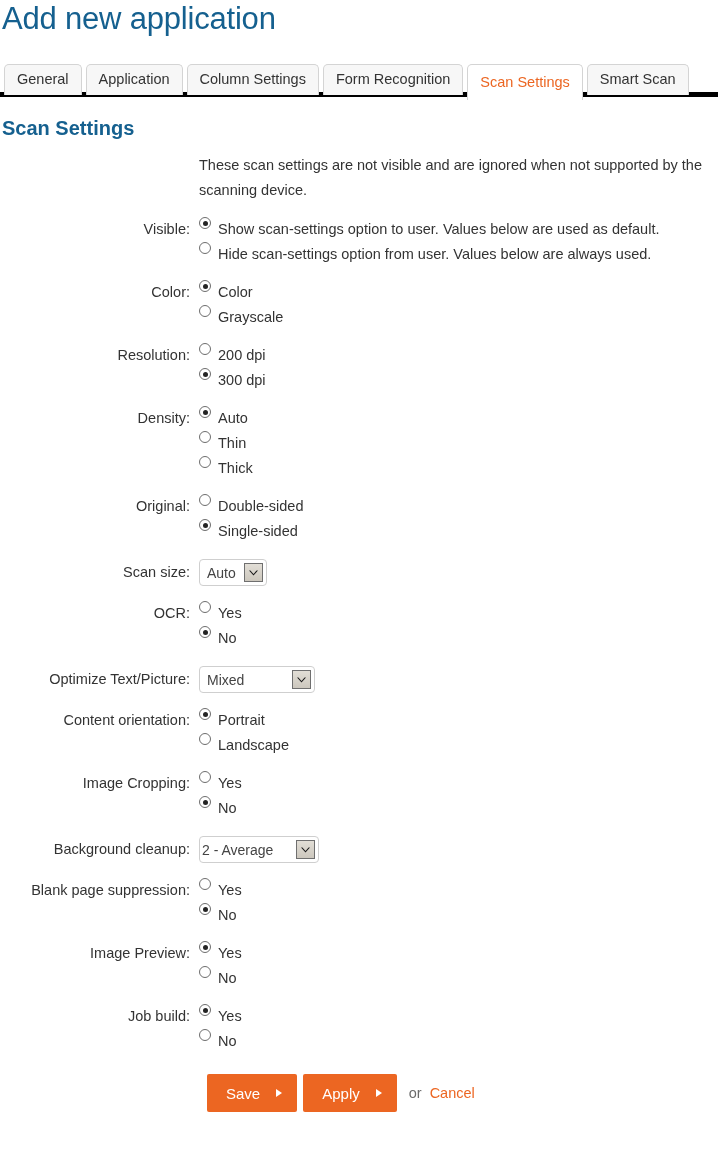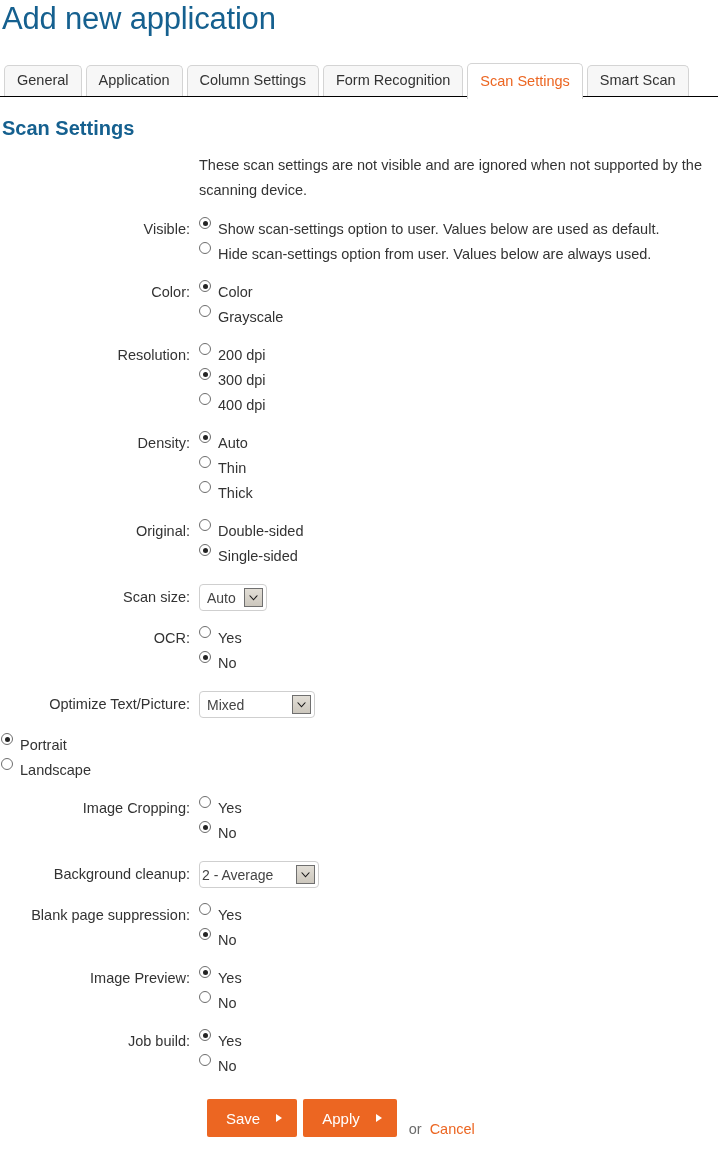--- a/index.html
+++ b/index.html
@@ -28,23 +28,23 @@
     line-height: 36px;
     white-space: nowrap;
   }
 
   
   .tabs {
     position: relative;
     height: 34px;
     margin-top: 26px;
     padding-left: 4px;
-    border-bottom: 1px solid #000000;
+    border-bottom: 5px solid #000000;
     display: flex;
-    align-items: center;
+    align-items: flex-start;
   }
   .tab {
     position: relative;
     height: 31px;
     line-height: 29px;
     padding: 0 12px;
     margin-right: 4px;
     font-size: 14.5px;
     color: #333333;
     background: #f7f7f7;
@@ -175,21 +175,21 @@
   .select.w-bg { width: 120px; padding-left: 2px; }
   .select.w-bg .arrow-box { margin-left: 2px; }
 
   
   .gap { height: 14px; }
   .gap-sm { height: 13px; }
 
   
   .actions {
     display: flex;
-    align-items: flex-end;
+    align-items: center;
     padding-left: 207px;
     margin-top: 20px;
   }
   .btn {
     display: inline-flex;
     align-items: center;
     justify-content: center;
     height: 38px;
     padding: 0 15px 0 19px;
     background: #ec6622;
@@ -284,24 +284,20 @@
     <div class="label-cell">Resolution:</div>
     <div class="field-cell">
       <div class="opt">
         <span class="radio"></span>
         <span class="opt-label">200 dpi</span>
       </div>
       <div class="opt">
         <span class="radio checked"></span>
         <span class="opt-label">300 dpi</span>
       </div>
-      <div class="opt">
-        <span class="radio"></span>
-        <span class="opt-label">400 dpi</span>
-      </div>
     </div>
   </div>
 
   <div class="gap-sm"></div>
 
   <div class="row">
     <div class="label-cell">Density:</div>
     <div class="field-cell">
       <div class="opt">
         <span class="radio checked"></span>
@@ -378,20 +374,21 @@
               <path d="M1 1.5 L5.5 6.5 L10 1.5 L8.6 1.5 L5.5 4.9 L2.4 1.5 Z" fill="#1a1a1a"></path>
             </svg>
         </span>
       </div>
     </div>
   </div>
 
   <div class="gap-sm"></div>
 
   <div class="row">
+    <div class="label-cell">Content orientation:</div>
     <div class="field-cell">
       <div class="opt">
         <span class="radio checked"></span>
         <span class="opt-label">Portrait</span>
       </div>
       <div class="opt">
         <span class="radio"></span>
         <span class="opt-label">Landscape</span>
       </div>
     </div>

